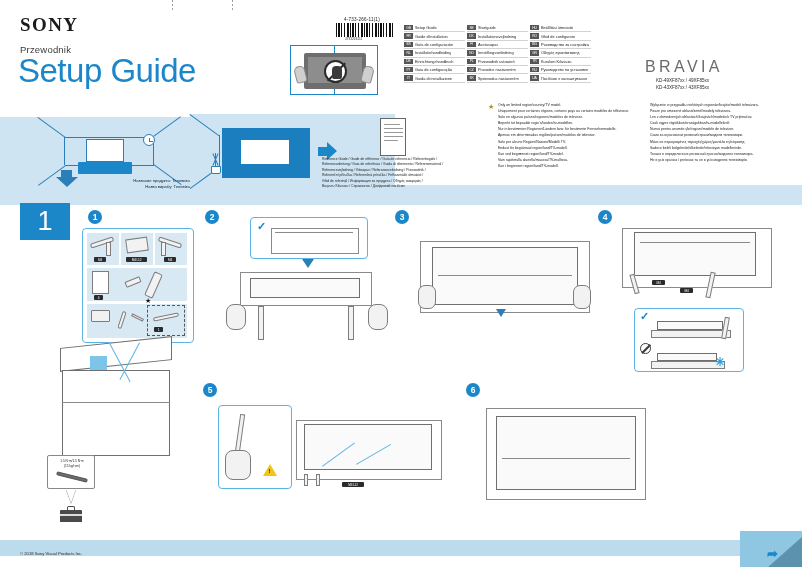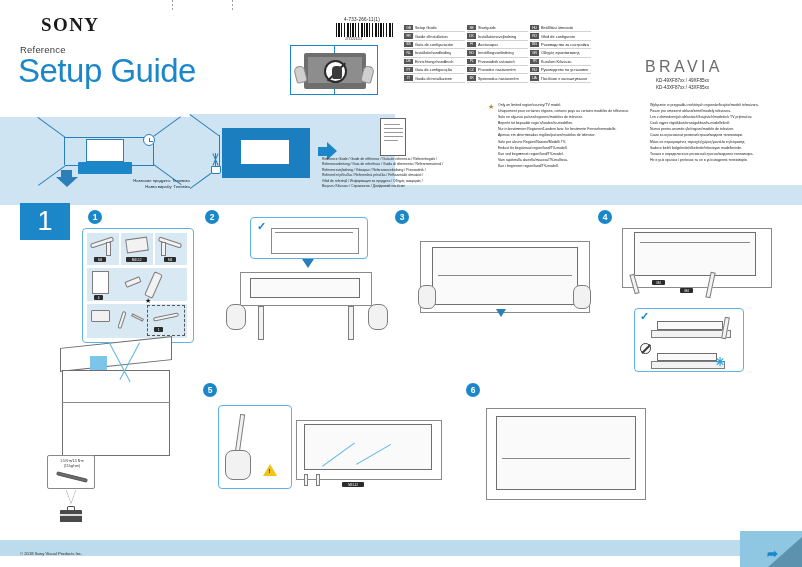--- a/index.html
+++ b/index.html
@@ -13,21 +13,20 @@
 
   
   .crop { position: absolute; background: repeating-linear-gradient(to bottom,#9b9b9b 0 2px,transparent 2px 4px); width: 1px; }
 
   
   .sony-logo {
     position: absolute; left: 20px; top: 14px;
     font-family: "Liberation Serif", serif;
     font-weight: bold; font-size: 19px; letter-spacing: 1.4px;
     color: #1a1a1a;
-    margin-left: 21px;
   }
   .television-label {
     position: absolute; left: 20px; top: 44px;
     font-size: 9.5px; color: #3b3b3b; letter-spacing: .2px;
   }
   .setup-title {
     position: absolute; left: 18px; top: 52px;
     font-size: 33px; color: #1b87c9; letter-spacing: -.5px;
     font-weight: 400;
   }
@@ -171,21 +170,21 @@
 <body>
 
 <div class="page">
 
   <div class="crop" style="left:172px;top:0;height:12px;"></div>
   <div class="crop" style="left:232px;top:0;height:12px;"></div>
 
   <div class="sony-logo">
     <span>SONY</span>
   </div>
-  <div class="television-label">Reference</div>
+  <div class="television-label">Przewodnik</div>
   <div class="setup-title">Setup Guide</div>
 
   <div class="docnum">4-733-266-11(1)</div>
   <div class="barcode"></div>
   <div class="barcode-num">4733266111</div>
 
   <div class="warn-panel">
     <div class="divider"></div>
     <div class="warn-tv"></div>
     <div class="hand l"></div>

